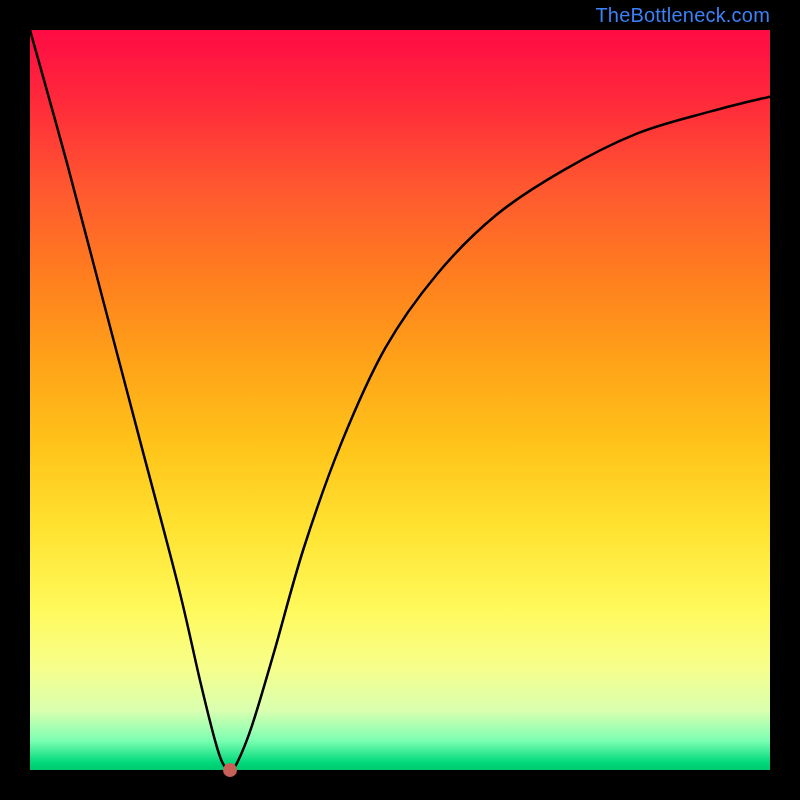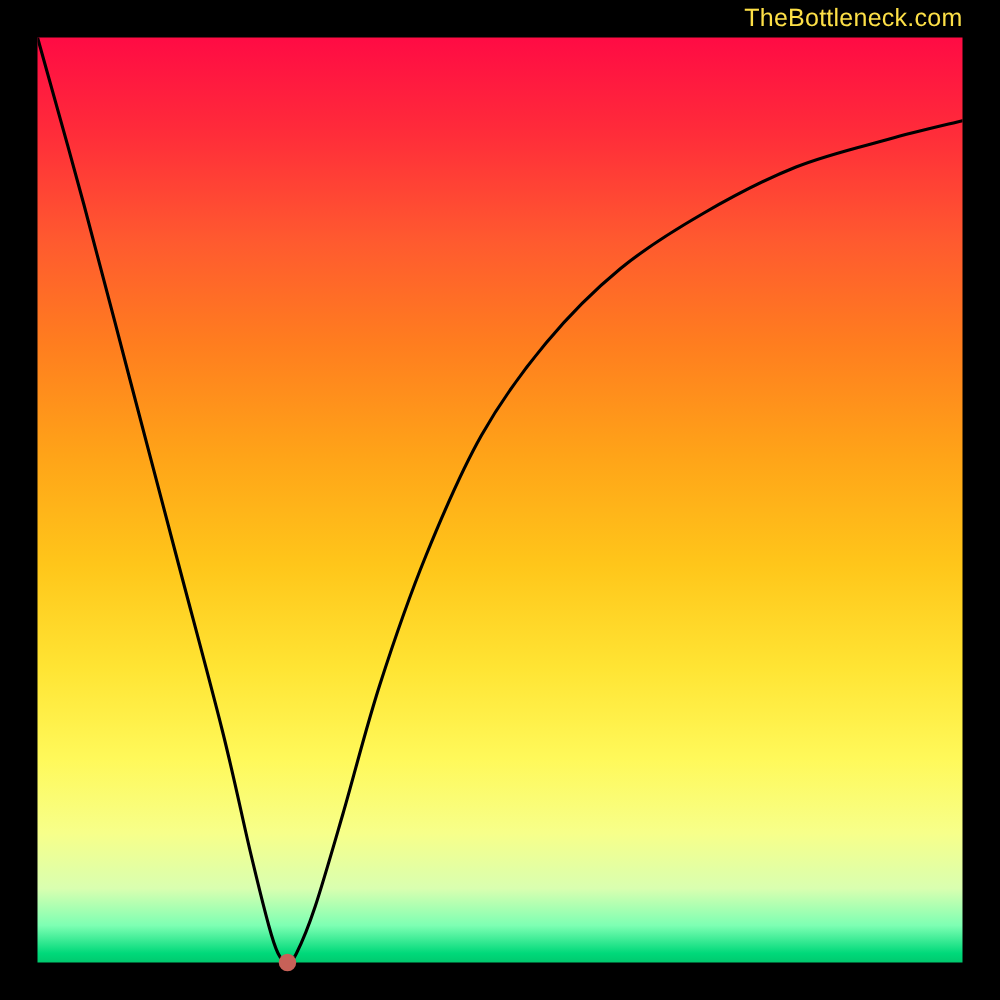--- a/index.html
+++ b/index.html
@@ -39,21 +39,21 @@
       #d9ffb0 92%,
       #7dffb3 96%,
       #00d97a 99%,
       #00c96e 100%
     );
   }
   .watermark {
     position: absolute;
     top: 4px;
     right: 30px;
-    color: #fde047;
+    color: #3b82f6;
     font-size: 20px;
     font-weight: 500;
     letter-spacing: 0.2px;
     user-select: none;
   }
   svg.curve {
     position: absolute;
     top: 0;
     left: 0;
     width: 740px;

